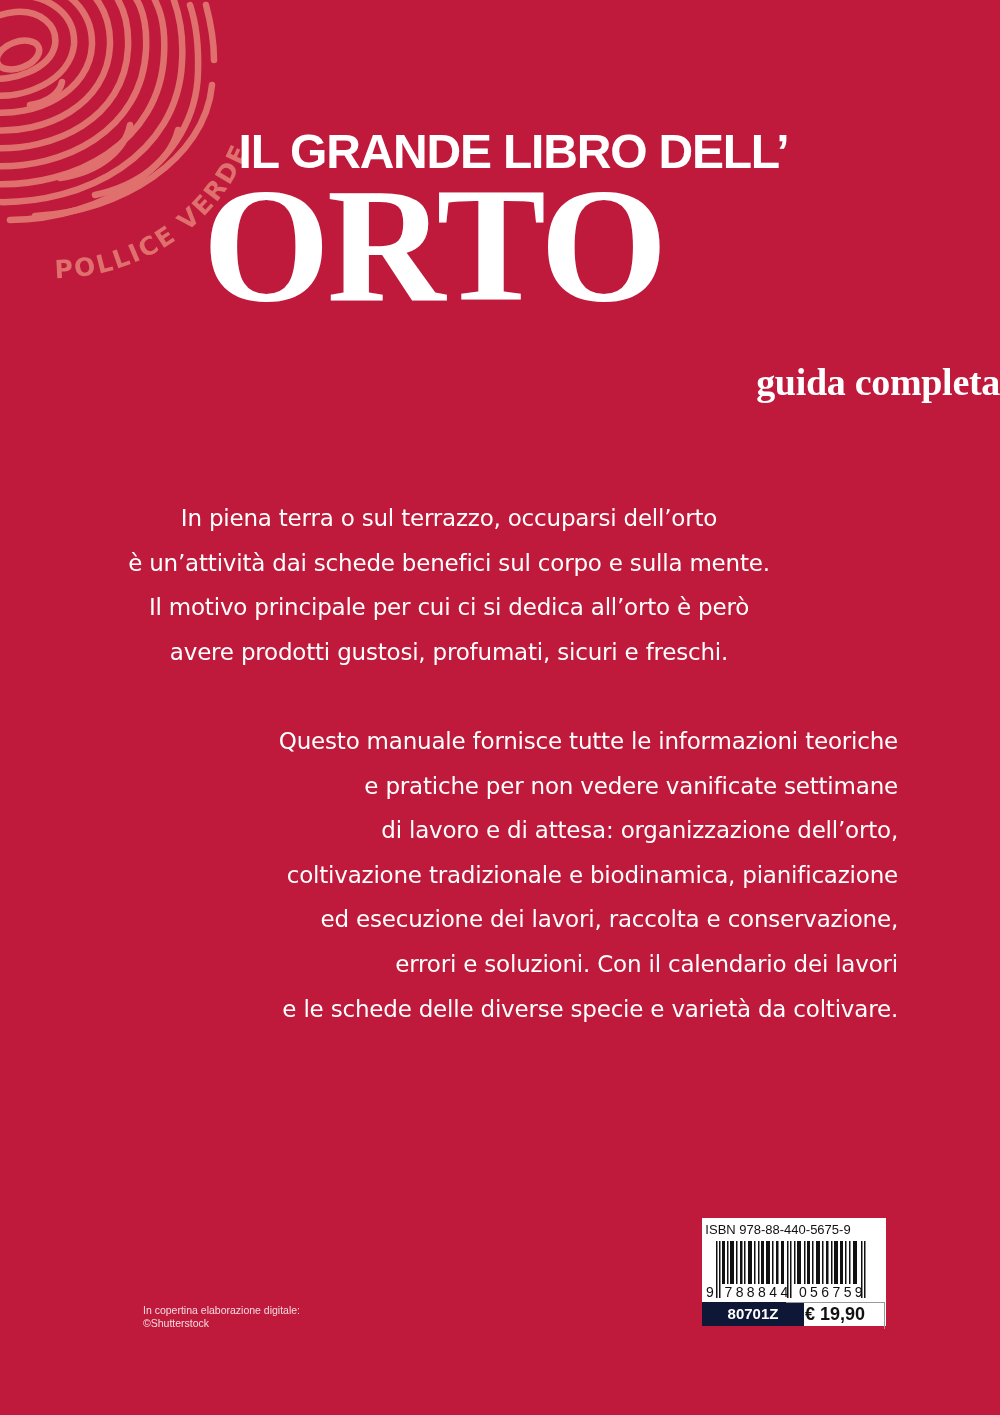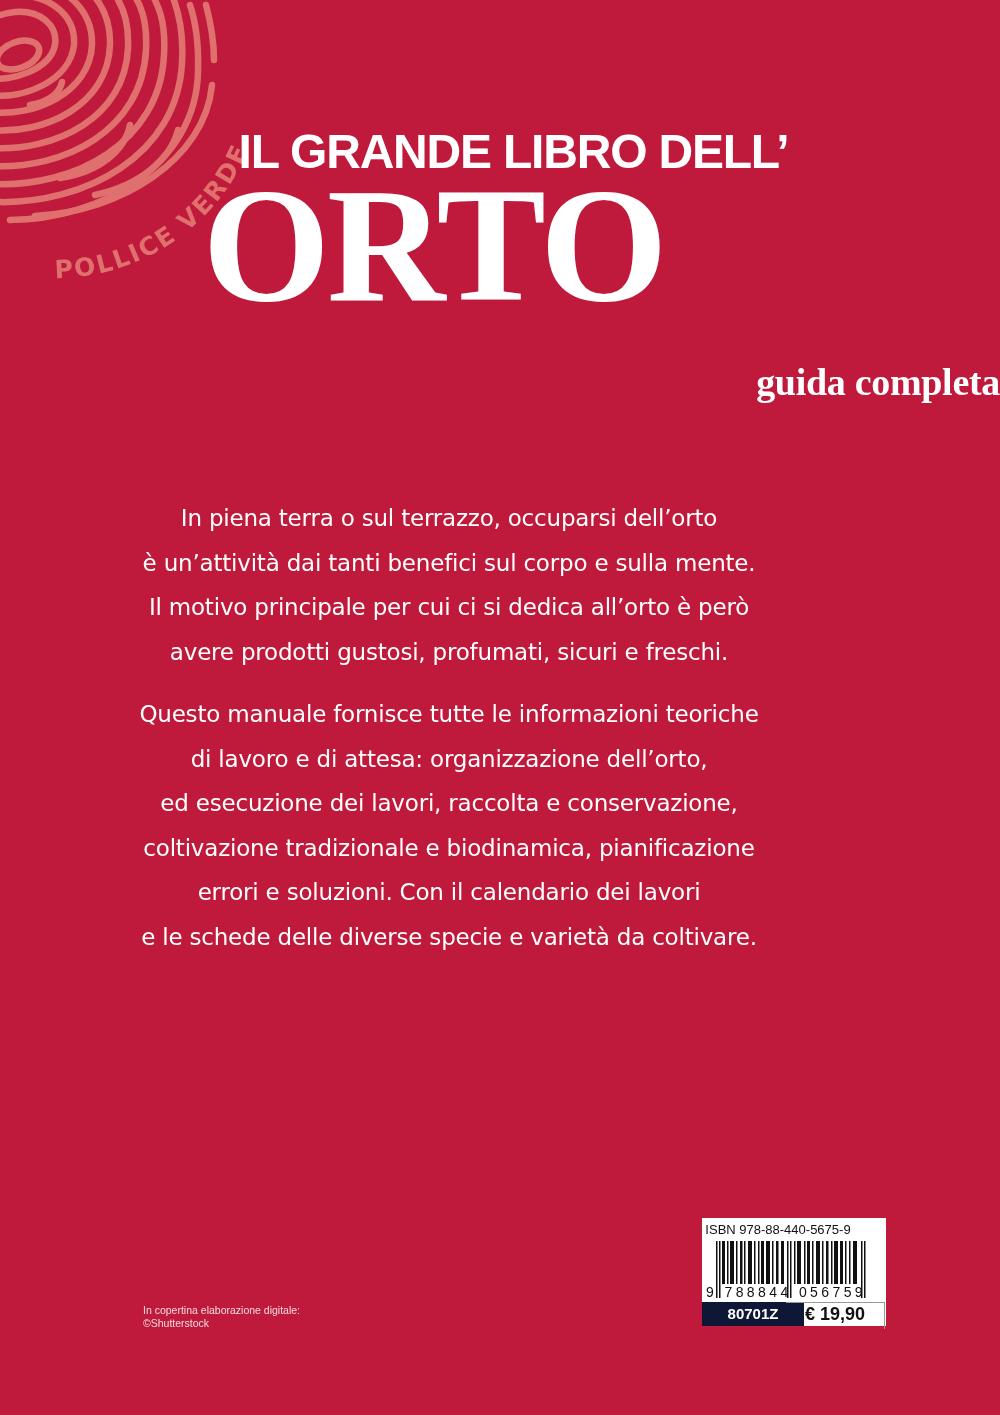--- a/index.html
+++ b/index.html
@@ -42,21 +42,21 @@
   }
 
   .blurb {
     position: absolute; left: 0; width: 898px;
     text-align: center;
     font-family: "DejaVu Sans", sans-serif;
     font-size: 23px; letter-spacing: -0.2px;
     line-height: 44.6px;
   }
   .blurb.p1 { top: 496px; }
-  .blurb.p2 { top: 692px; }
+  .blurb.p2 { top: 719px; text-align: right; }
   .blurb div { white-space: nowrap; }
 
   .credit {
     position: absolute; left: 143px; top: 1304px;
     font-family: "Liberation Sans", sans-serif;
     font-size: 10.5px; line-height: 13px; color: #f4dbe0;
   }
 
   .barcode-box {
     position: absolute; left: 702px; top: 1218px; width: 184px; height: 108px;
@@ -120,30 +120,31 @@
       <textPath href="#arc">POLLICE VERDE</textPath>
     </text>
   </svg>
 
   <div class="title-line1">IL GRANDE LIBRO DELL’</div>
   <div class="title-main">ORTO</div>
   <div class="title-sub">guida completa</div>
 
   <div class="blurb p1">
     <div>In piena terra o sul terrazzo, occuparsi dell’orto</div>
-    <div>è un’attività dai tanti benefici sul corpo e sulla mente.</div>
+    <div>è un’attività dai schede benefici sul corpo e sulla mente.</div>
     <div>Il motivo principale per cui ci si dedica all’orto è però</div>
     <div>avere prodotti gustosi, profumati, sicuri e freschi.</div>
   </div>
 
   <div class="blurb p2">
     <div>Questo manuale fornisce tutte le informazioni teoriche</div>
+    <div>e pratiche per non vedere vanificate settimane</div>
     <div>di lavoro e di attesa: organizzazione dell’orto,</div>
+    <div>coltivazione tradizionale e biodinamica, pianificazione</div>
     <div>ed esecuzione dei lavori, raccolta e conservazione,</div>
-    <div>coltivazione tradizionale e biodinamica, pianificazione</div>
     <div>errori e soluzioni. Con il calendario dei lavori</div>
     <div>e le schede delle diverse specie e varietà da coltivare.</div>
   </div>
 
   <div class="credit">
     <div>In copertina elaborazione digitale:</div>
     <div>©Shutterstock</div>
   </div>
 
   <div class="barcode-box">

